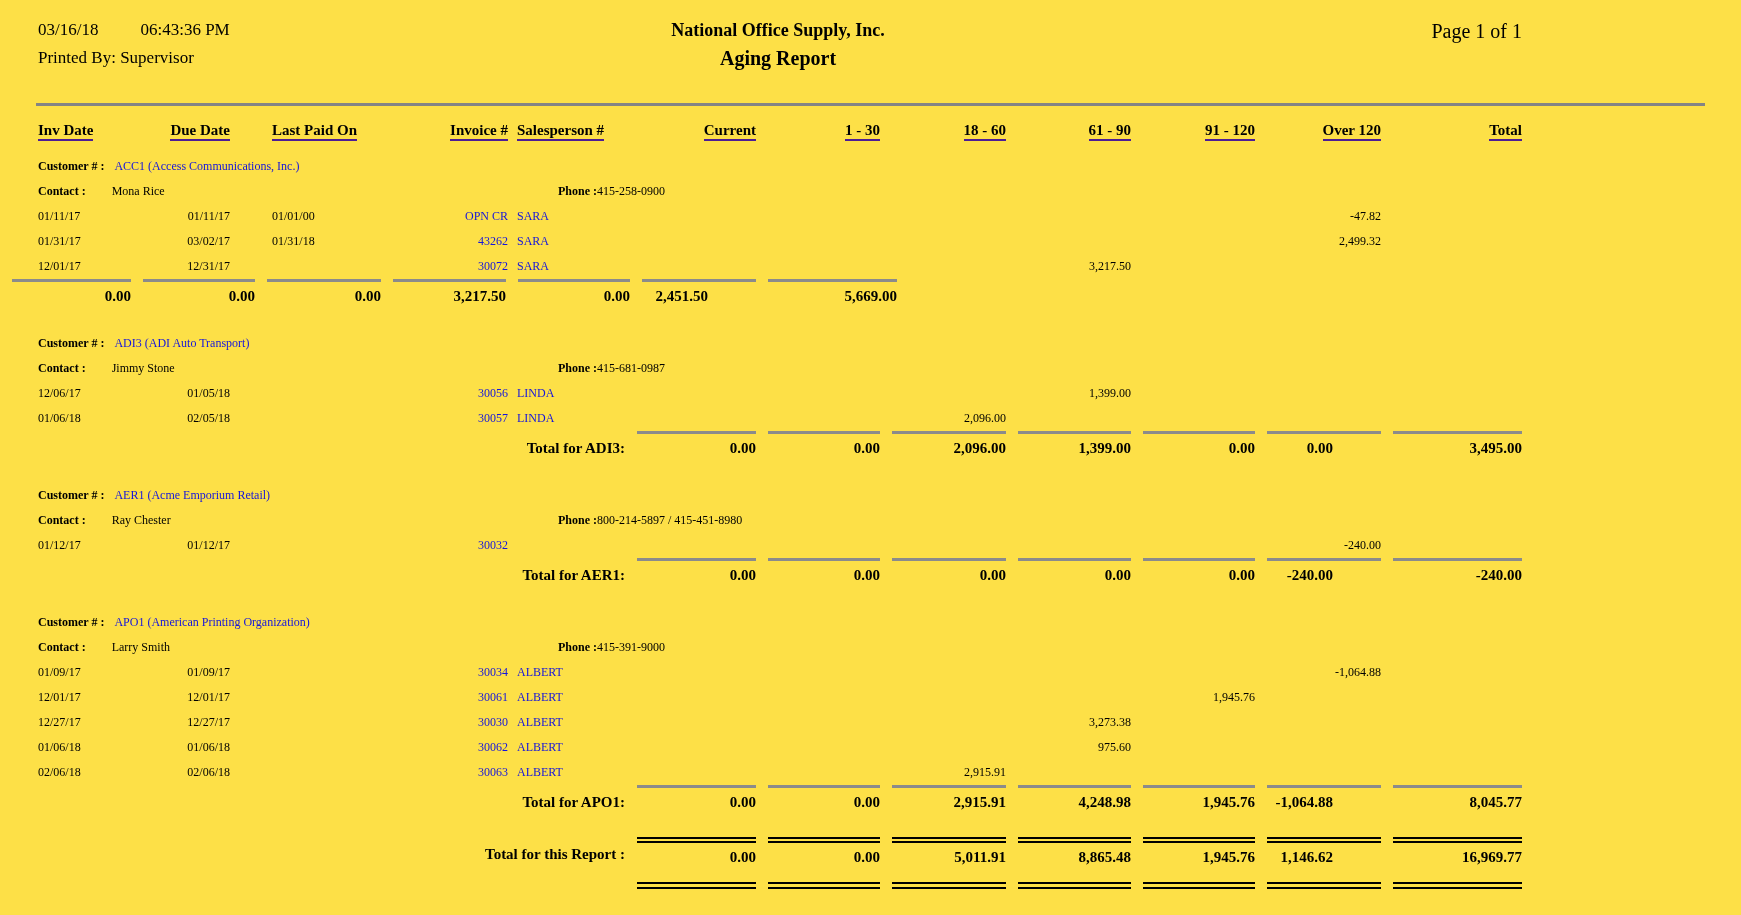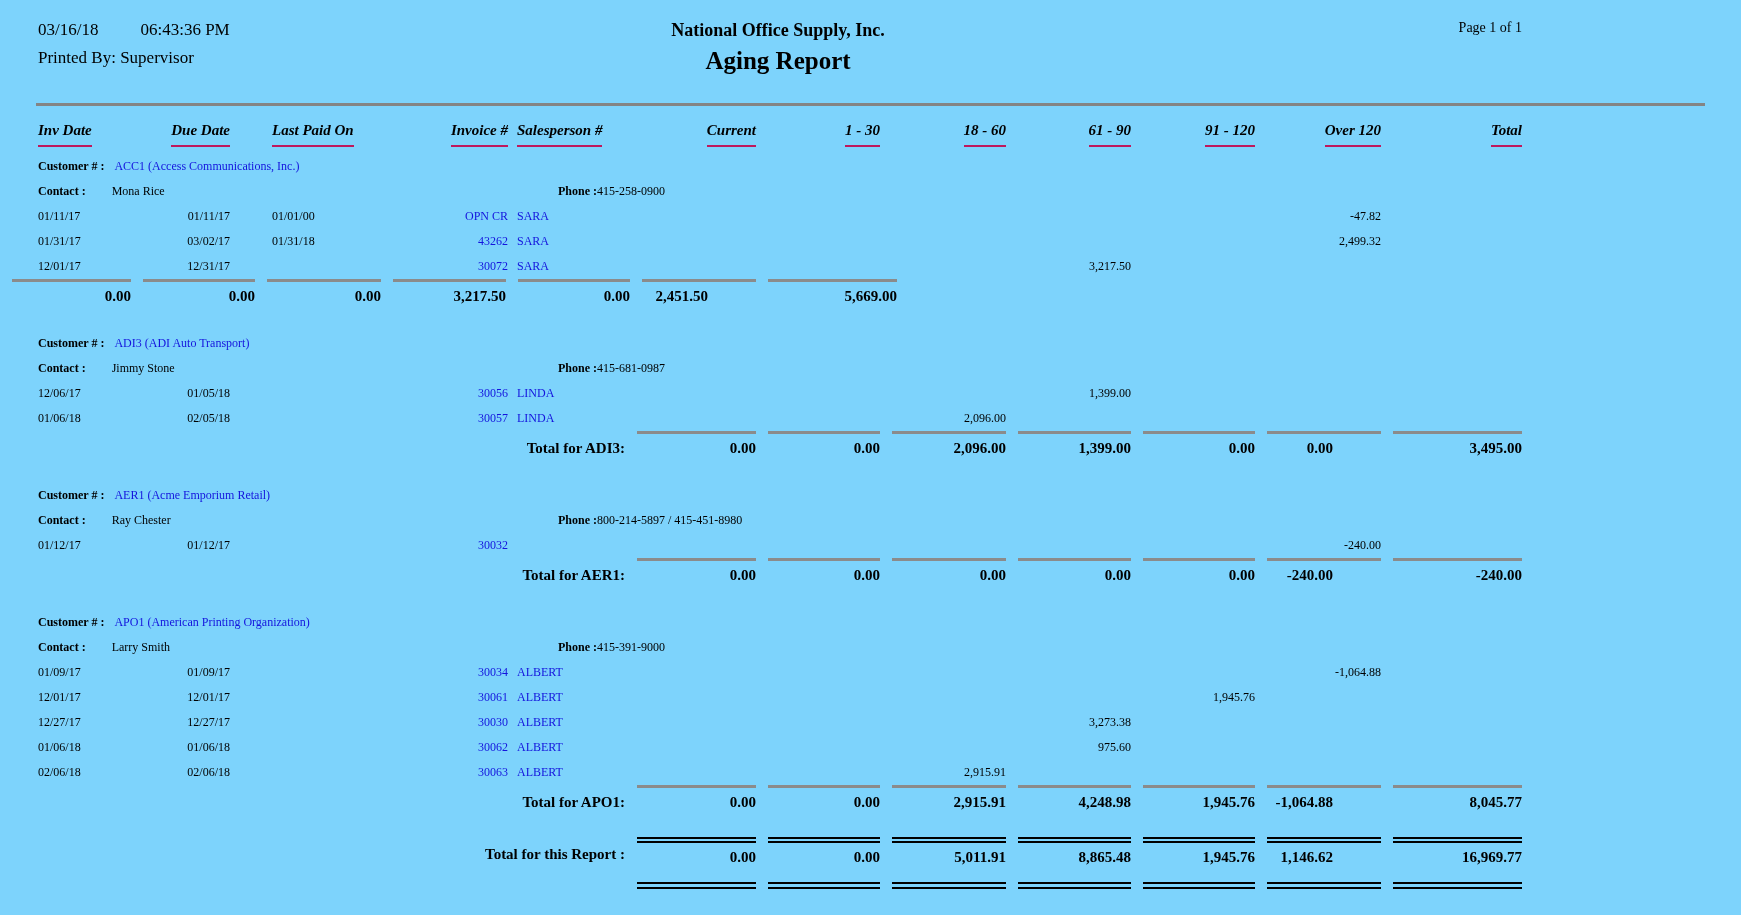--- a/index.html
+++ b/index.html
@@ -1,45 +1,45 @@
 <!DOCTYPE html>
 <html><head>
 <meta charset="utf-8">
 <style>
   html,body{margin:0;padding:0;background:#fff;}
-  .page{position:relative;width:1741px;height:915px;background:#7dd3fc;overflow:hidden;
+  .page{position:relative;width:1741px;height:915px;background:#fde047;overflow:hidden;
         font-family:"Liberation Serif","DejaVu Serif",serif;color:#000;}
   
   .top{position:relative;height:103px;}
   .hleft{position:absolute;left:38px;top:20px;font-size:17px;}
   .hleft .time{margin-left:42px;}
   .hleft .printedby{margin-top:8px;}
   .hcenter{position:absolute;left:0;top:20px;width:1556px;text-align:center;}
   .company{font-size:18px;font-weight:bold;}
-  .title{font-size:25px;font-weight:bold;margin-top:6px;}
-  .hright{position:absolute;left:1322px;top:20px;width:200px;text-align:right;font-size:14px;}
+  .title{font-size:20px;font-weight:bold;margin-top:6px;}
+  .hright{position:absolute;left:1322px;top:20px;width:200px;text-align:right;font-size:20px;}
   .rule{margin-left:36px;width:1669px;height:3px;background:#848484;}
   
   .row{display:flex;white-space:nowrap;}
   .c{flex:0 0 auto;box-sizing:border-box;overflow:visible;}
   .c1{flex:0 0 160px;padding-left:38px;text-align:left;}
   .c2{flex:0 0 70px;text-align:right;}
   .c3{flex:0 0 138px;padding-left:42px;text-align:left;}
   .c4{flex:0 0 140px;text-align:right;}
   .c5{flex:0 0 117px;padding-left:9px;text-align:left;}
   .c6{flex:0 0 131px;text-align:right;}
   .c7{flex:0 0 124px;text-align:right;}
   .c8{flex:0 0 126px;text-align:right;}
   .c9{flex:0 0 125px;text-align:right;}
   .c10{flex:0 0 124px;text-align:right;}
   .c11{flex:0 0 126px;text-align:right;}
   .c12{flex:0 0 141px;text-align:right;}
   
   .hdr{height:30px;margin-top:16px;margin-bottom:2px;font-size:15px;font-weight:bold;}
-  .hu{border-bottom:2px solid #be185d;padding-bottom:7px;font-style:italic;}
+  .hu{border-bottom:2px solid #4c1d95;padding-bottom:1px;}
   
   .detail,.cust,.contact{height:25px;line-height:25px;font-size:12px;}
   .blue{color:#1414dd;}
   .lbl{font-weight:bold;}
   .cust .custval{margin-left:10px;}
   .contact{position:relative;}
   .contact .contactval{margin-left:26px;}
   .contact .lbl-contact{padding-left:38px;}
   .cust .lbl-cust{padding-left:38px;}
   .phone{position:absolute;left:558px;top:0;}

